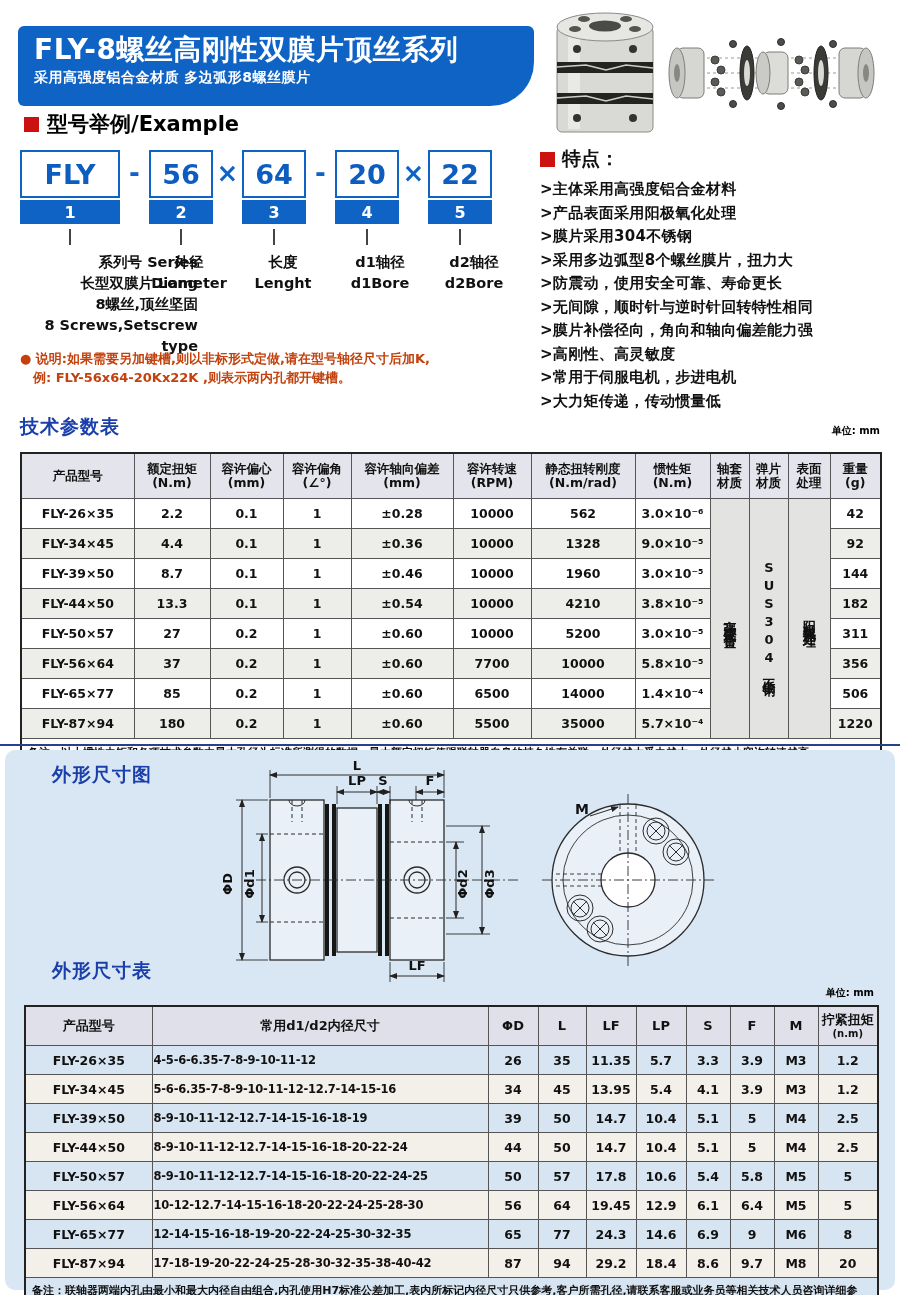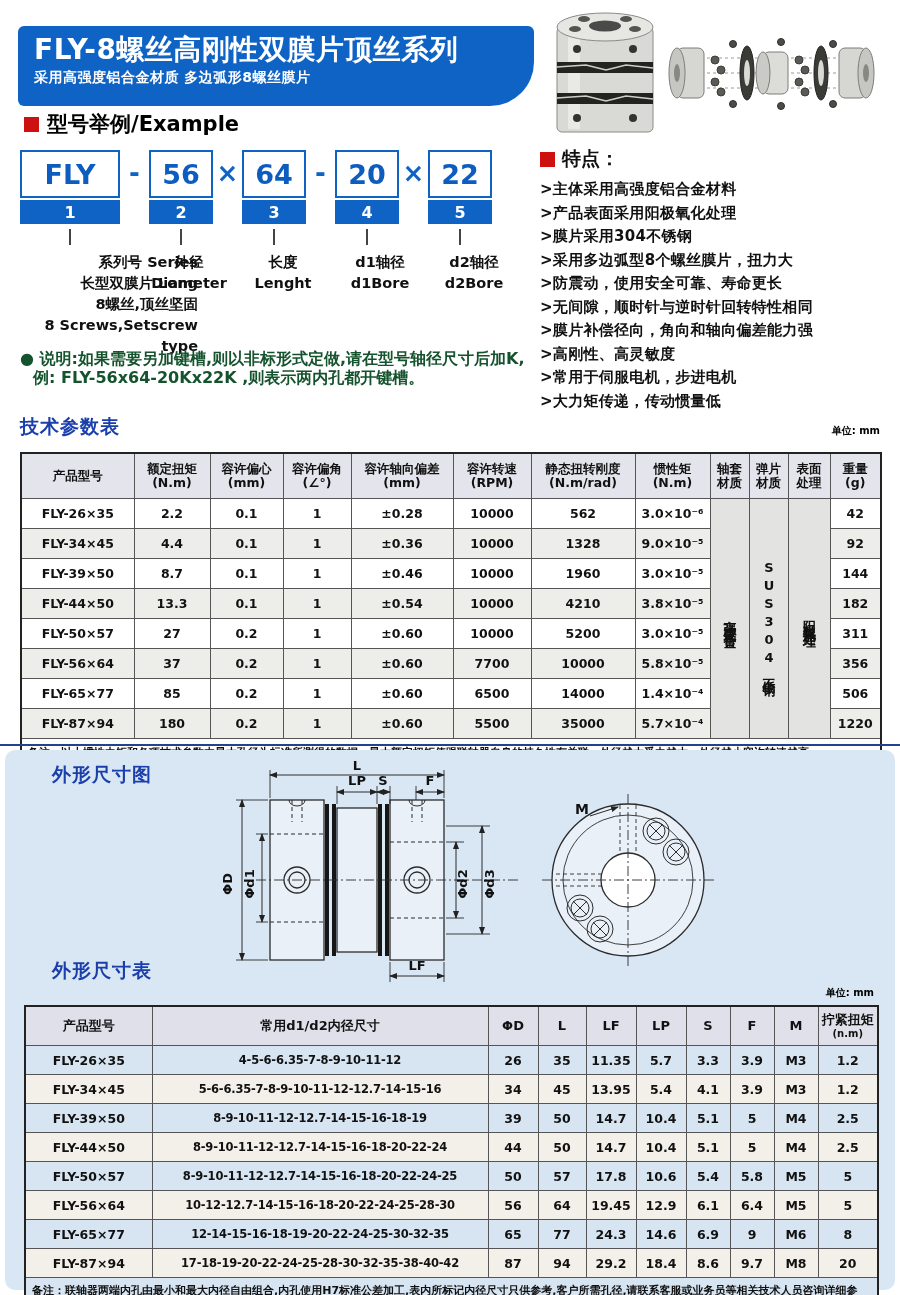--- a/index.html
+++ b/index.html
@@ -32,21 +32,21 @@
   .ex-sep{width:29px;text-align:center;font-size:26px;font-weight:bold;color:#0e63c5;line-height:46px;}
 
   
   .lab-col{position:absolute;top:252px;font-size:14.5px;font-weight:bold;color:#111;line-height:21px;}
   .lab1{left:28px;width:170px;text-align:right;}
   .lab2{left:146px;width:86px;text-align:center;}
   .lab3{left:240px;width:86px;text-align:center;}
   .lab4{left:330px;width:100px;text-align:center;}
   .lab5{left:424px;width:100px;text-align:center;}
 
-  .ex-note{position:absolute;left:20px;top:349px;width:520px;color:#14532d;font-size:16px;font-weight:bold;line-height:19px;}
+  .ex-note{position:absolute;left:20px;top:349px;width:520px;color:#c2410c;font-size:13px;font-weight:bold;line-height:19px;}
   .ex-note .indent{padding-left:13px;}
 
   
   .features{position:absolute;left:540px;top:146px;width:356px;}
   .feat-head{display:flex;align-items:center;gap:7px;font-size:19px;font-weight:bold;margin-bottom:6px;}
   .feat-line{font-size:15px;font-weight:bold;line-height:23.5px;color:#111;letter-spacing:0.3px;}
 
   .tbl-title{position:absolute;font-size:19px;font-weight:bold;color:#1b3faa;letter-spacing:1px;}
   .t1{left:20px;top:414px;}
   .t2{left:52px;top:762px;}
@@ -70,21 +70,21 @@
   .panel{position:absolute;left:5px;top:750px;width:890px;height:540px;background:#d9e7f4;border-radius:10px;}
 
   .drawing{position:absolute;left:208px;top:758px;}
 
   .dims{position:absolute;left:24px;top:1005px;width:853px;border:2px solid #222;}
   .dims thead th{background:#e0e0eb;font-size:13px;font-weight:bold;height:36px;line-height:1.1;padding:1px;}
   .dims thead th .sub{font-size:10px;}
   .dims tbody td{font-size:12.5px;font-weight:bold;height:26px;}
   .dims tbody tr:nth-child(odd) td{background:#d7e5f2;}
   .dims tbody tr:nth-child(even) td{background:#f3f0ea;}
-  .dims td.bore{text-align:center;font-size:11.5px;letter-spacing:-0.2px;margin-left:18px;}
+  .dims td.bore{text-align:left;font-size:11.5px;letter-spacing:-0.2px;margin-left:18px;}
   .dims td.note{background:#f7f5f0;}
 
   svg text{font-family:"DejaVu Sans","Liberation Sans",sans-serif;}
 </style>
 </head>
 <body>
 
 <div class="page">
 
   <div class="banner">

